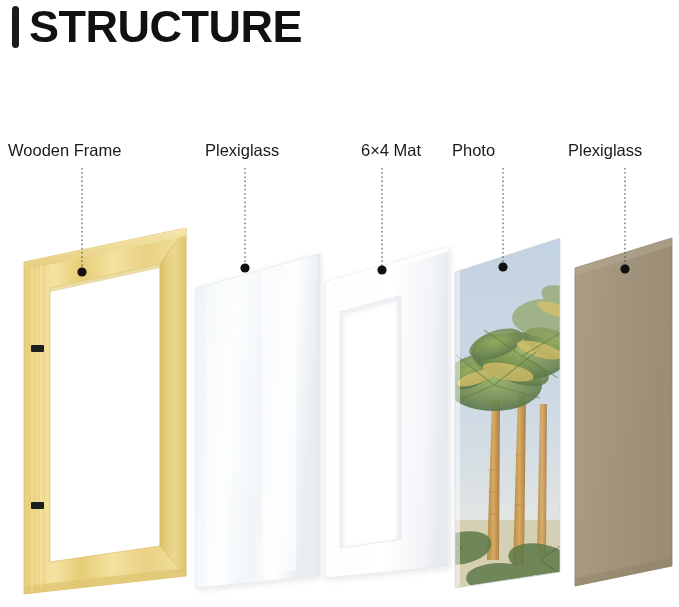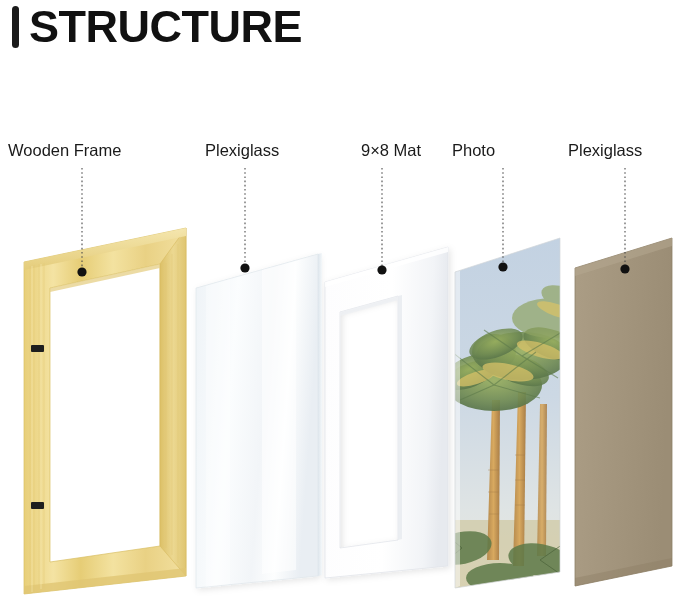--- a/index.html
+++ b/index.html
@@ -305,15 +305,15 @@
       <circle cx="245" cy="268" r="4.6"></circle>
       <circle cx="382" cy="270" r="4.6"></circle>
       <circle cx="503" cy="267" r="4.6"></circle>
       <circle cx="625" cy="269" r="4.6"></circle>
     </g>
   </svg>
 </div>
 
 <div class="part-label" style="left:8px;  top:140px;">Wooden Frame</div>
 <div class="part-label" style="left:205px; top:140px;">Plexiglass</div>
-<div class="part-label" style="left:361px; top:140px;">9×8 Mat</div>
+<div class="part-label" style="left:361px; top:140px;">6×4 Mat</div>
 <div class="part-label" style="left:452px; top:140px;">Photo</div>
 <div class="part-label" style="left:568px; top:140px;">Plexiglass</div>
 
 </body></html>

